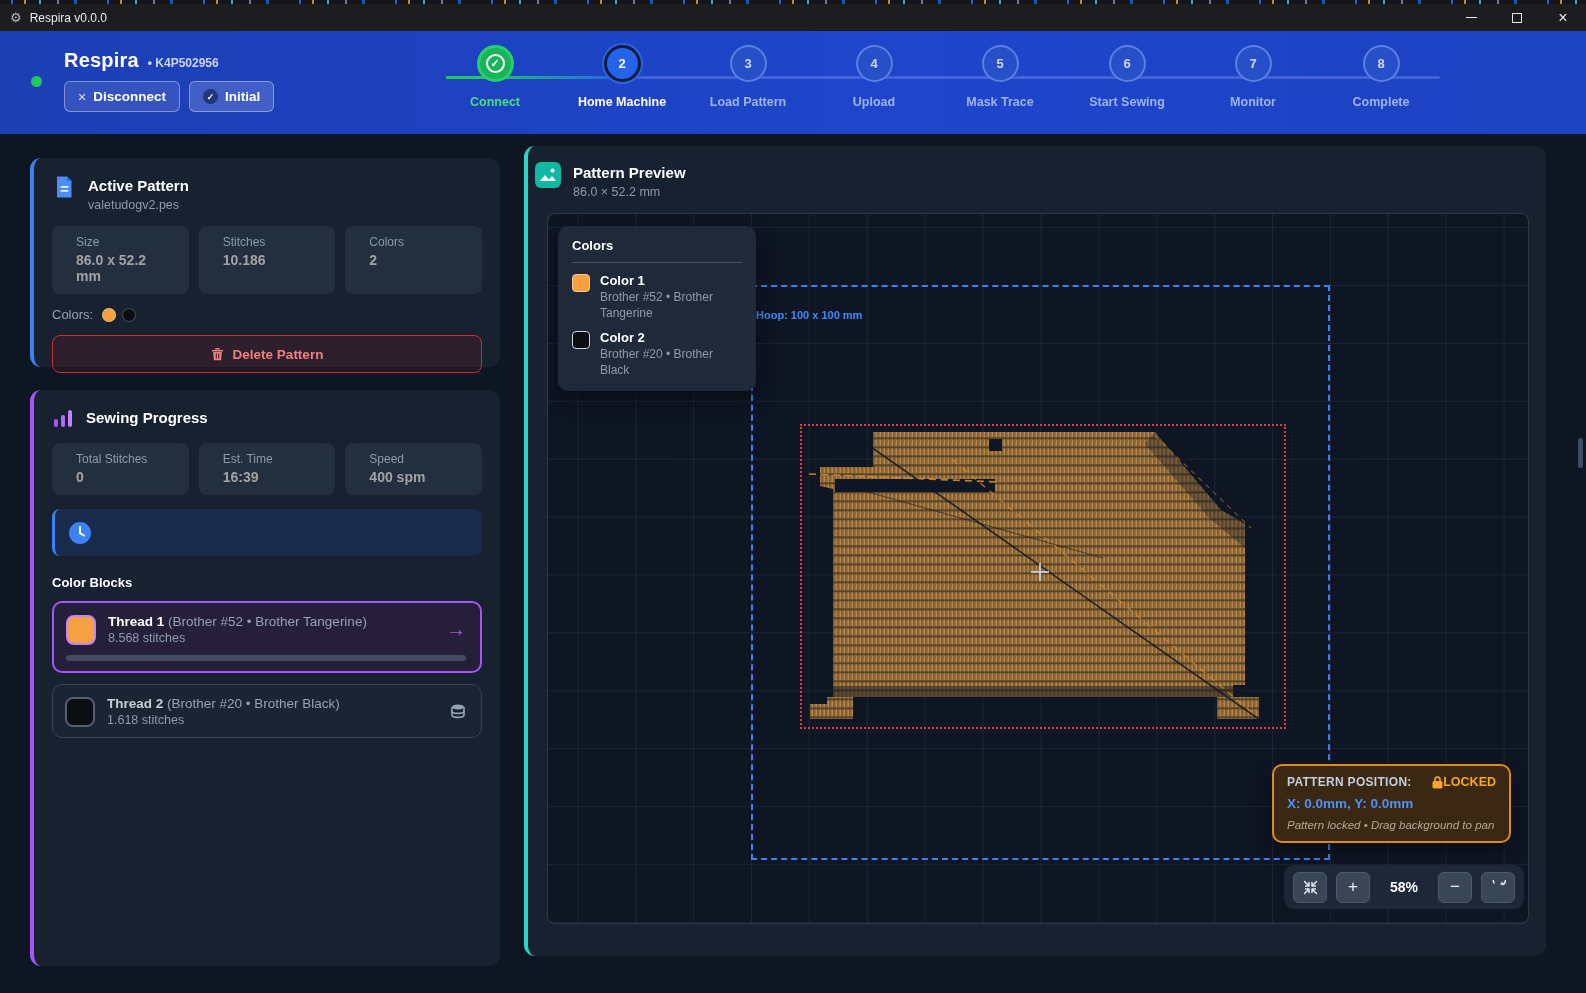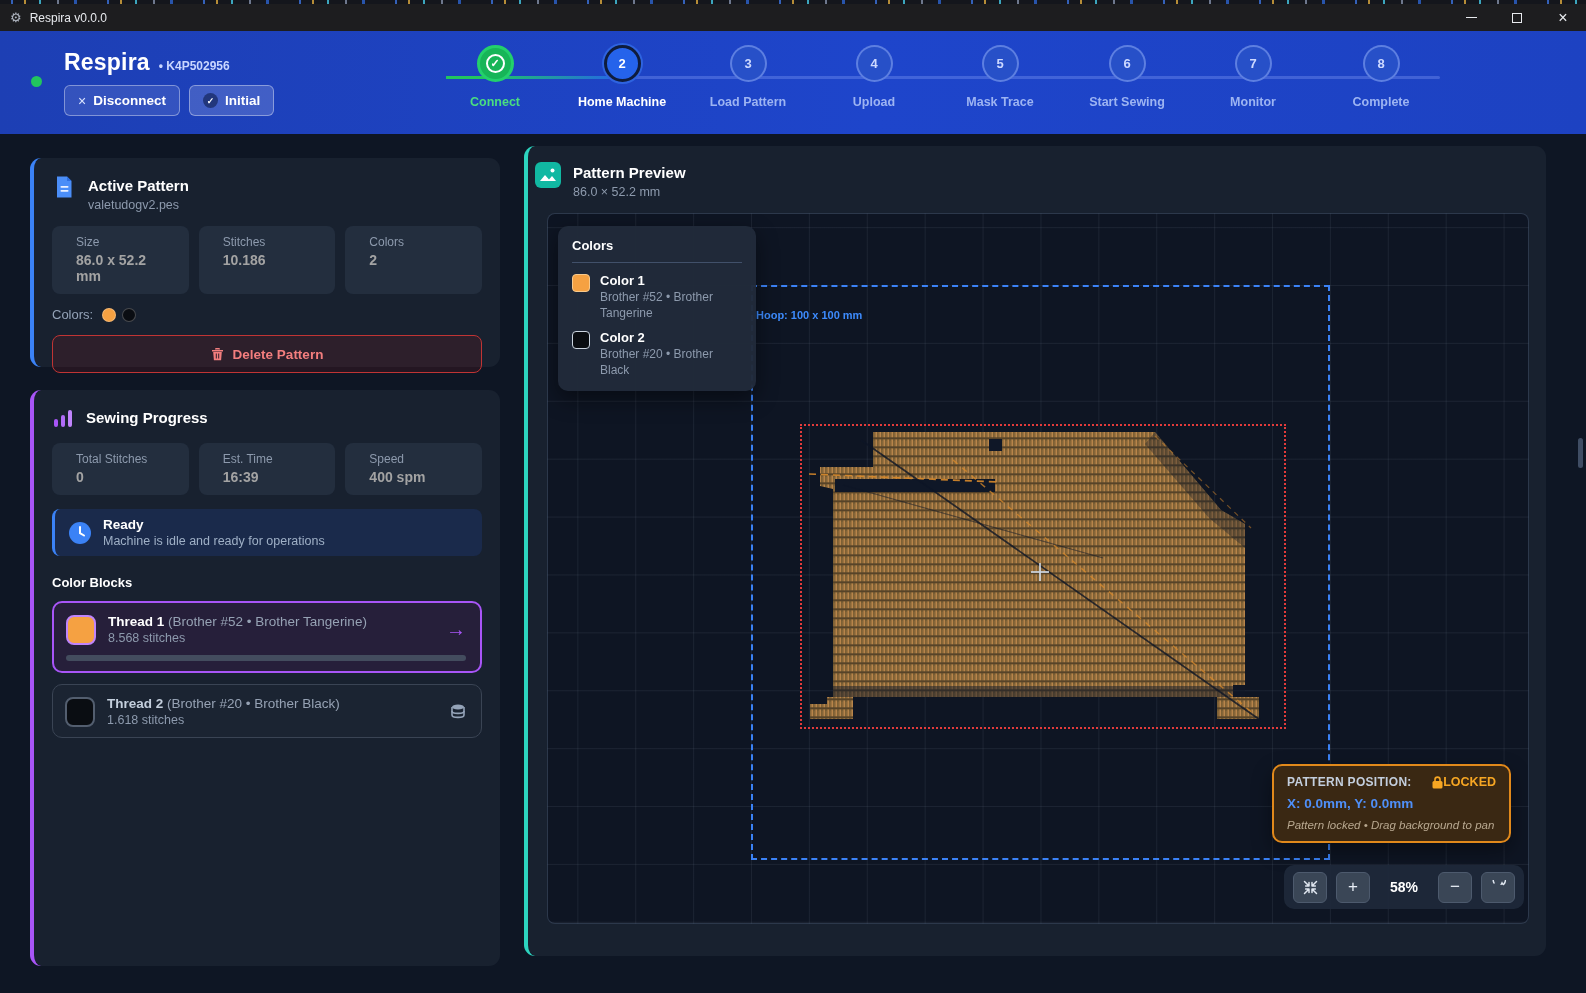--- a/index.html
+++ b/index.html
@@ -18,21 +18,21 @@
   .win-btn { width:46px; height:27px; display:flex; align-items:center; justify-content:center; color:#e8eaee; cursor:pointer; }
   .win-btn .min-glyph { display:block; width:11px; height:1px; background:#e8eaee; }
   .win-btn .max-glyph { display:block; width:10px; height:10px; border:1px solid #e8eaee; }
   .win-btn.close { font-size:16px; line-height:1; }
 
   
   .header { position:absolute; left:0; top:31px; width:1586px; height:103px; background:linear-gradient(90deg,#1d3fb4 0%,#1e45cb 55%,#1d42c2 100%); }
   .status-dot { position:absolute; left:31px; top:45px; width:11px; height:11px; border-radius:50%; background:#22c55e; }
   .brand { position:absolute; left:64px; top:18px; }
   .brand-row { display:flex; align-items:baseline; gap:9px; }
-  .brand-name { font-size:23px; font-weight:800; color:#fff; letter-spacing:.2px; }
+  .brand-name { font-size:20px; font-weight:800; color:#fff; letter-spacing:.2px; }
   .brand-serial { font-size:12px; font-weight:600; color:#c9d6ff; }
   .brand-buttons { display:flex; gap:9px; margin-top:9px; }
   .hdr-btn { display:flex; align-items:center; gap:7px; height:31px; padding:0 13px; border-radius:6px; border:1px solid rgba(255,255,255,.38); background:rgba(255,255,255,.10); color:#fff; font-size:13.5px; font-weight:700; cursor:pointer; }
   .hdr-btn.initial { background:rgba(255,255,255,.16); }
   .hdr-btn .x-ic { font-size:14px; font-weight:400; color:#dbe4ff; }
   .hdr-btn .chk-ic { width:15px; height:15px; border-radius:50%; background:rgba(10,22,64,.55); color:#fff; font-size:9px; display:flex; align-items:center; justify-content:center; }
 
   
   .stepper { position:absolute; left:448px; top:14px; width:1040px; height:86px; }
   .step-line { position:absolute; top:31px; left:-2px; width:994px; height:3px; background:rgba(148,172,255,.30); border-radius:2px; }
@@ -286,24 +286,20 @@
           <div class="stat-value">400 spm</div>
         </div>
       </div>
     <div class="ready-box">
       <span>
         <svg width="24" height="24" viewBox="0 0 24 24">
             <circle cx="12" cy="12" r="11" fill="#3b82f6"></circle>
             <path d="M12 6v6.2l4 2.3" stroke="#fff" stroke-width="2" fill="none" stroke-linecap="round"></path>
           </svg>
       </span>
-      <div>
-        <div class="ready-title">Ready</div>
-        <div class="ready-sub">Machine is idle and ready for operations</div>
-      </div>
     </div>
     <div class="cb-label">Color Blocks</div>
     <div id="thread-list">
         <div class="thread active">
           <div class="thread-row">
             <div class="swatch" style="background: rgb(245, 161, 66);"></div>
             <div class="thread-text">
               <div class="thread-name"><b>Thread 1</b> <span>(Brother #52 • Brother Tangerine)</span></div>
               <div class="thread-stitches">8.568 stitches</div>
             </div>

